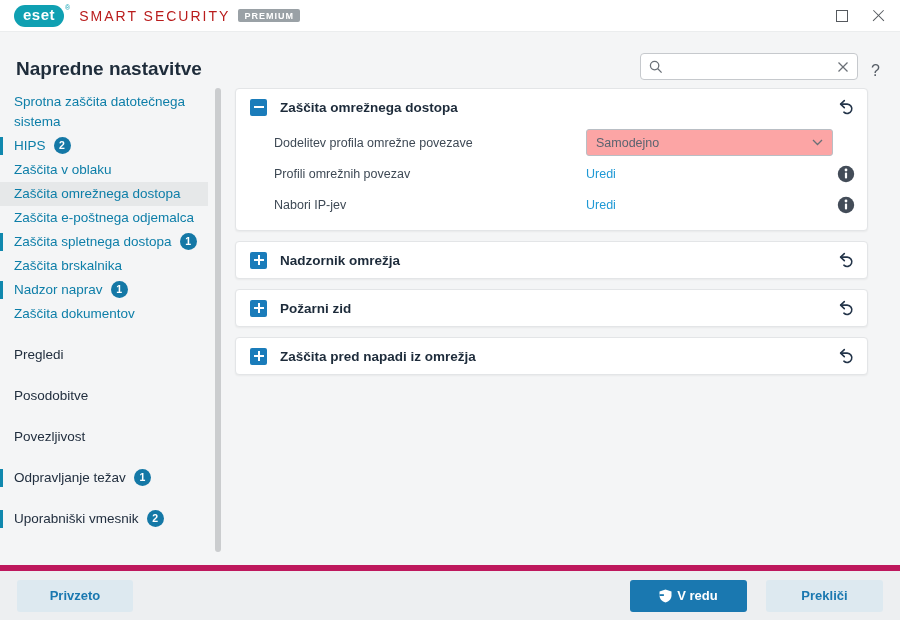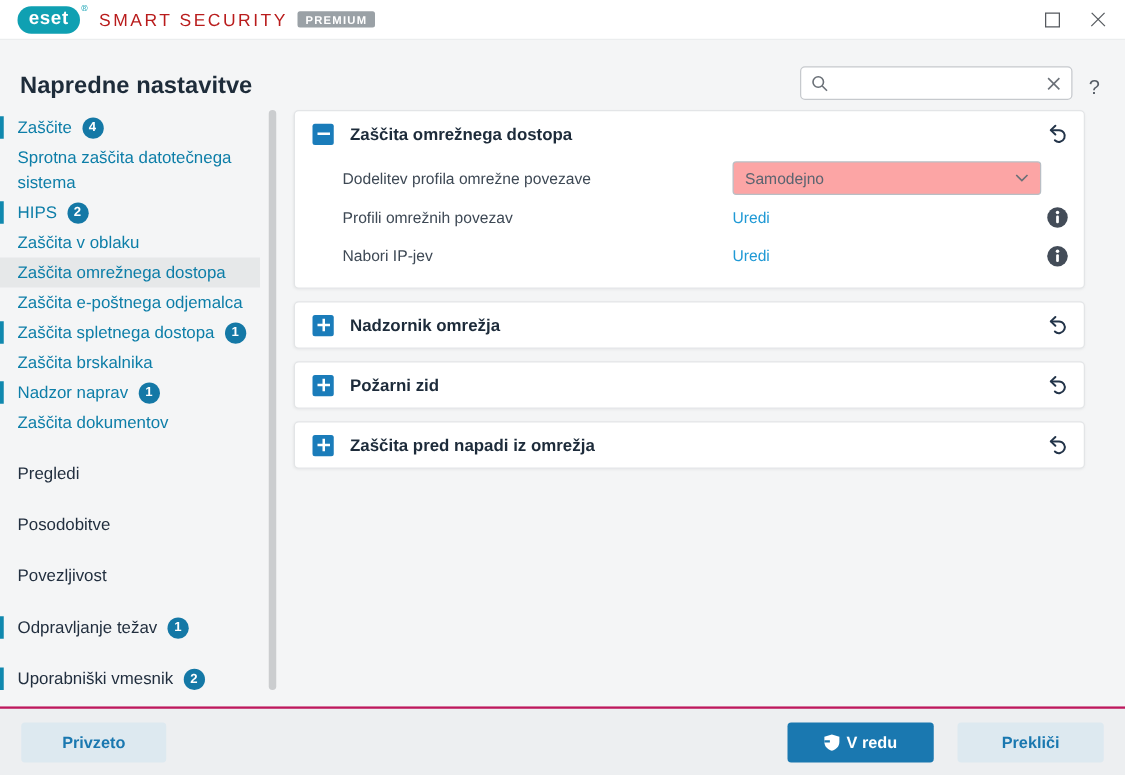--- a/index.html
+++ b/index.html
@@ -78,21 +78,21 @@
   .row-control { width:247px; flex:none; display:flex; align-items:center; }
   .select { width:100%; height:27px; border:1px solid #b9bec4; border-radius:3px;
             background:#fca5a5; display:flex; align-items:center; padding:0 9px;
             font-size:12.5px; color:#5b6470; cursor:pointer; }
   .select .chev { margin-left:auto; }
   .edit-link { color:#1f99d5; font-size:12.5px; cursor:pointer; }
   .info-slot { flex:1; display:flex; justify-content:flex-end; }
   .info-icon { width:18px; height:18px; cursor:pointer; }
 
   
-  .footer { height:55px; flex:none; background:#edeff1; border-top:2px solid #be185d;
+  .footer { height:55px; flex:none; background:#edeff1; border-top:6px solid #be185d;
             display:flex; align-items:center; padding:0 17px; }
   .btn { height:32px; border:none; border-radius:3px; font-size:13px; font-weight:700;
          font-family:"Liberation Sans", sans-serif; display:flex; align-items:center;
          justify-content:center; cursor:pointer; }
   .btn-light { width:116px; background:#dde9f0; color:#1a78b0; }
   .btn-primary { width:117px; background:#1a78b0; color:#fff; margin-left:auto; gap:5px; }
   .btn-cancel { width:117px; margin-left:19px; background:#dde9f0; color:#1a78b0; }
 </style>
 </head>
 <body>
@@ -124,23 +124,20 @@
         <line x1="1.5" y1="1.5" x2="10.5" y2="10.5" stroke="#6a7077" stroke-width="1.3"></line>
         <line x1="10.5" y1="1.5" x2="1.5" y2="10.5" stroke="#6a7077" stroke-width="1.3"></line>
       </svg>
     </div>
     <div class="help-btn">?</div>
   </div>
 
   <div class="body">
 
     <div class="sidebar">
-      <div class="side-item accent">
-        <span>Zaščite</span><span class="badge">4</span>
-      </div>
       <div class="side-item">
         <span>Sprotna zaščita datotečnega sistema</span>
       </div>
       <div class="side-item accent">
         <span>HIPS</span><span class="badge">2</span>
       </div>
       <div class="side-item">
         <span>Zaščita v oblaku</span>
       </div>
       <div class="side-item selected">

